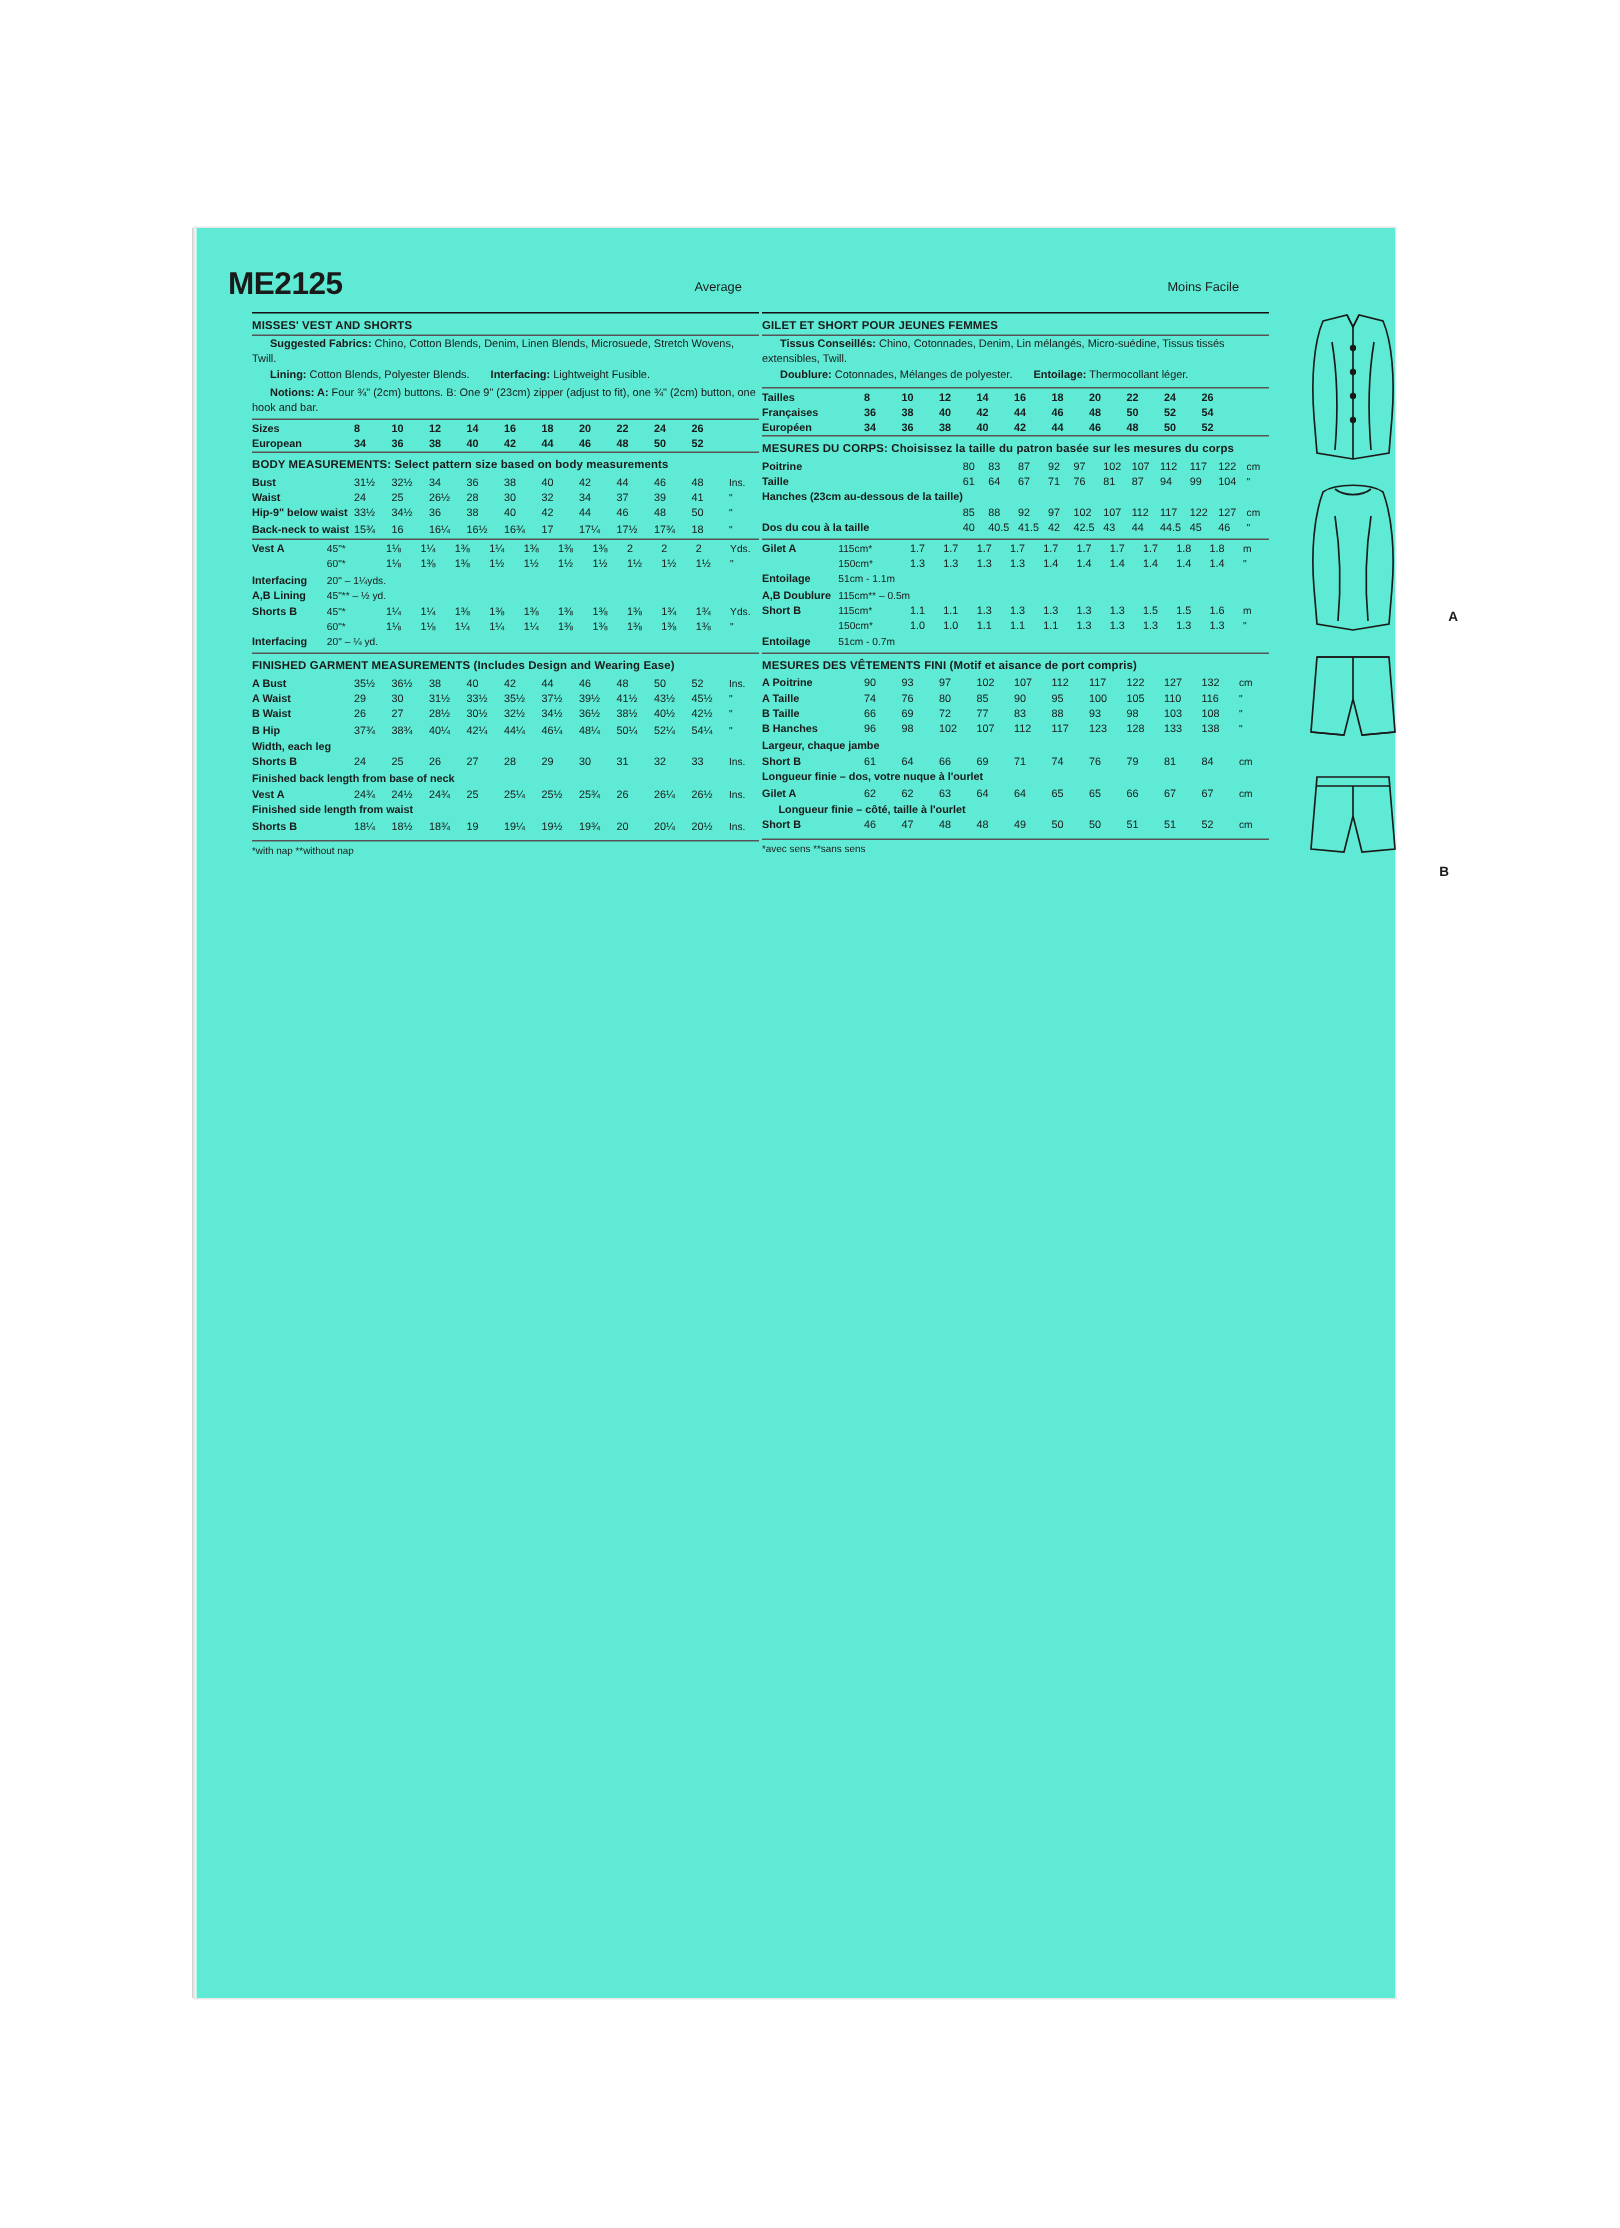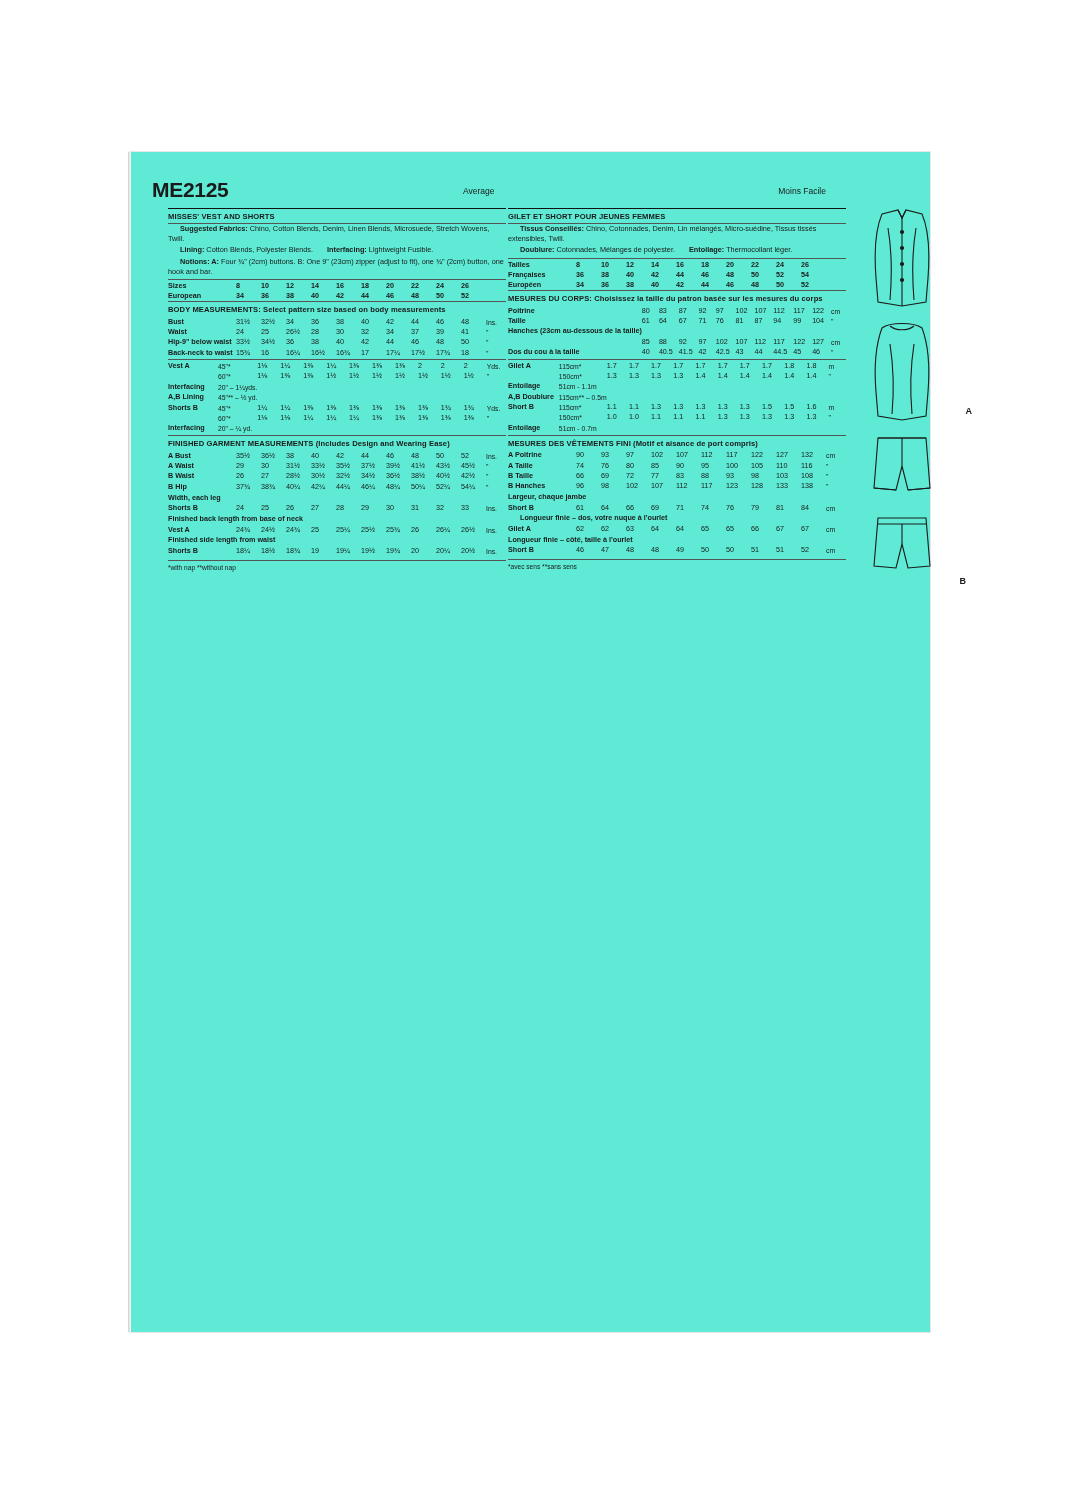--- a/index.html
+++ b/index.html
@@ -724,40 +724,40 @@
                 <td class="n">71</td>
                 <td class="n">74</td>
                 <td class="n">76</td>
                 <td class="n">79</td>
                 <td class="n">81</td>
                 <td class="n">84</td>
                 <td class="u">cm</td>
               </tr>
             </tbody>
           </table>
-     <div style="font-size:7.2px;font-weight:bold;margin:1px 12px;">Longueur finie – dos, votre nuque à l'ourlet</div>
+     <div style="font-size:7.2px;font-weight:bold;margin:1px 0;">Longueur finie – dos, votre nuque à l'ourlet</div>
      <table class="t tight">
             <tbody id="R-back">
               <tr>
                 <td class="lbl">Gilet A</td>
                 <td class="n">62</td>
                 <td class="n">62</td>
                 <td class="n">63</td>
                 <td class="n">64</td>
                 <td class="n">64</td>
                 <td class="n">65</td>
                 <td class="n">65</td>
                 <td class="n">66</td>
                 <td class="n">67</td>
                 <td class="n">67</td>
                 <td class="u">cm</td>
               </tr>
             </tbody>
           </table>
-     <div style="font-size:7.2px;font-weight:bold;margin:1px 0;">Longueur finie – côté, taille à l'ourlet</div>
+     <div style="font-size:7.2px;font-weight:bold;margin:1px 11px;">Longueur finie – côté, taille à l'ourlet</div>
      <table class="t tight">
             <tbody id="R-side">
               <tr>
                 <td class="lbl">Short B</td>
                 <td class="n">46</td>
                 <td class="n">47</td>
                 <td class="n">48</td>
                 <td class="n">48</td>
                 <td class="n">49</td>
                 <td class="n">50</td>

